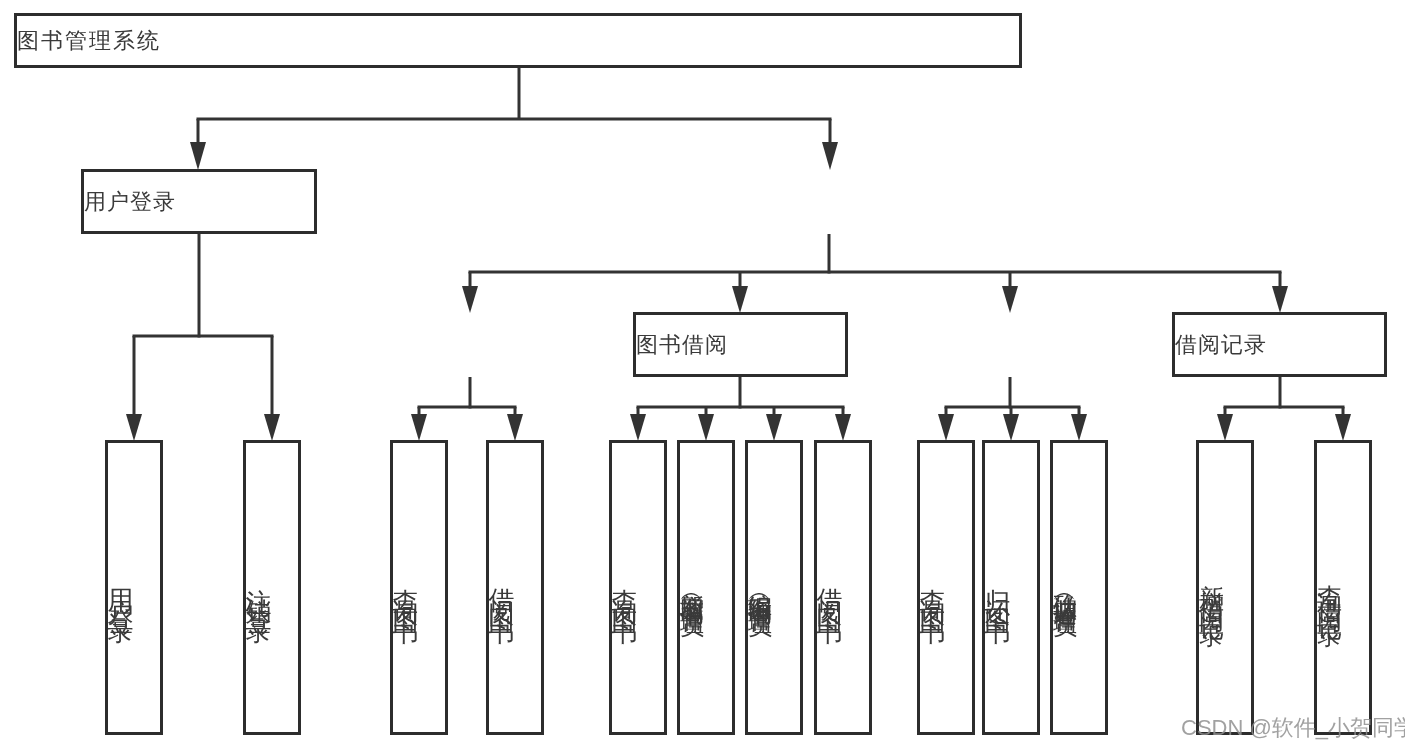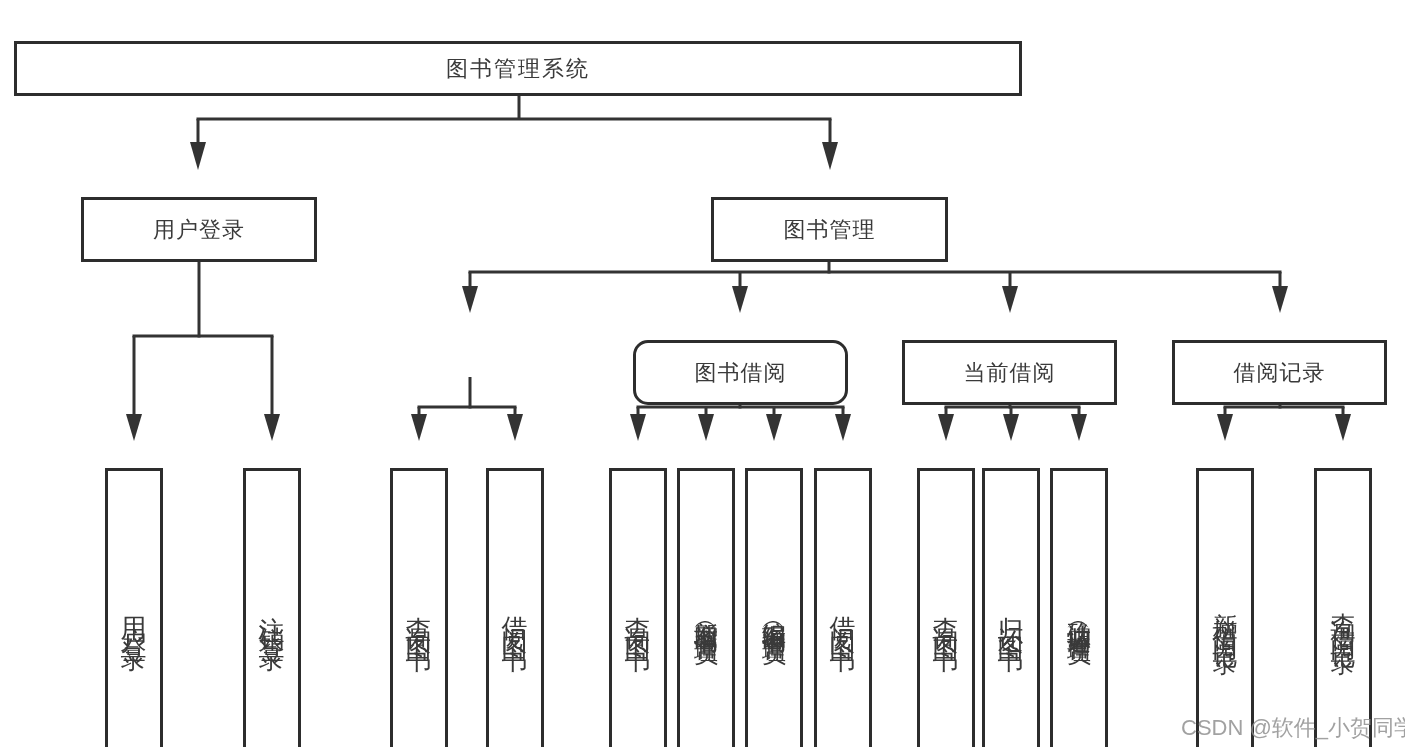--- a/index.html
+++ b/index.html
@@ -17,24 +17,23 @@
     width: 1405px; height: 747px;
     z-index: 1;
   }
   .box {
     position: absolute;
     box-sizing: border-box;
     border: 3px solid #2d2d2d;
     background: #ffffff;
     display: flex;
     align-items: center;
-    justify-content: center;
+    justify-content: flex-start;
     color: #3a3a3a;
     z-index: 2;
-    margin-top: 28px;
   }
   .h-box { font-size: 22px; letter-spacing: 1px; }
   .root-box { font-size: 22px; letter-spacing: 2px; }
   .leaf { top: 440px; width: 58px; height: 295px; }
   .v-text {
     writing-mode: vertical-rl;
     text-orientation: mixed;
     line-height: 1;
     white-space: nowrap;
   }
@@ -123,29 +122,23 @@
     </g>
   </svg>
 
   <div class="box root-box" style="left:14px; top:13px; width:1008px; height:55px;">
     <span>图书管理系统</span>
   </div>
 
   <div class="box h-box" style="left:81px; top:169px; width:236px; height:65px;">
     <span>用户登录</span>
   </div>
-  <div class="box h-box" style="left:711px; top:169px; width:237px; height:65px;">
-    <span>图书管理</span>
-  </div>
 
-  <div class="box h-box" style="left:633px; top:312px; width:215px; height:65px;border-radius:15px;">
+  <div class="box h-box" style="left:633px; top:312px; width:215px; height:65px;">
     <span>图书借阅</span>
-  </div>
-  <div class="box h-box" style="left:902px; top:312px; width:215px; height:65px;">
-    <span>当前借阅</span>
   </div>
   <div class="box h-box" style="left:1172px; top:312px; width:215px; height:65px;">
     <span>借阅记录</span>
   </div>
 
   <div class="box leaf" style="left:105px;">
     <span class="v-text v-short">用户登录</span>
   </div>
   <div class="box leaf" style="left:243px;">
     <span class="v-text v-short">注销登录</span>

